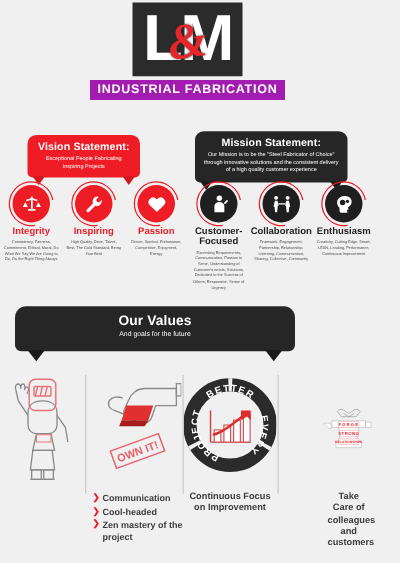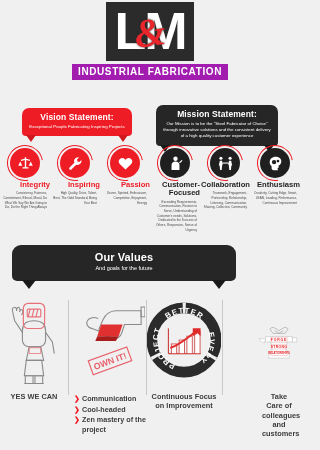--- a/index.html
+++ b/index.html
@@ -44,26 +44,26 @@
   .banner-red .banner-body { background: #ee1c25; }
   .banner-dark .banner-body { background: #262626; }
   .banner-title { font-size: 8.5px; font-weight: bold; letter-spacing: .1px; }
   .banner-text { font-size: 4.4px; line-height: 1.45; margin-top: 1.5px; }
   .leg { position: absolute; width: 0; height: 0; bottom: -6px;
          border-left: 5px solid transparent; border-right: 5px solid transparent; }
   .banner-red .leg { border-top: 7px solid #d2181f; }
   .banner-dark .leg { border-top: 7px solid #1a1a1a; }
   .leg.l { left: 4px; } .leg.r { right: 4px; }
 
-  #vision-banner { left: 22px; top: 108px; width: 110px; }
+  #vision-banner { left: 22px; top: 108px; width: 90px; }
   #mission-banner { left: 156px; top: 105px; width: 122px; }
 
   
   .values-row { position: absolute; top: 148px; left: 0; width: 300px; display: flex; }
-  .vcol { width: 50px; text-align: right; }
+  .vcol { width: 50px; text-align: center; }
   .ring {
     width: 30px; height: 30px; margin: 0 auto; border-radius: 50%;
     position: relative; display: flex; align-items: center; justify-content: center;
   }
   .ring::before {
     content: ""; position: absolute; left: -3px; top: -3px; right: -3px; bottom: -3px;
     border-radius: 50%; border: 1.6px solid #ee1c25; border-right-color: transparent;
     transform: rotate(35deg);
   }
   .ring-fill-red { background: #ee1c25; }
@@ -226,21 +226,20 @@
             <path d="M42 36l7 10 2 12"></path>
           </g>
           <g stroke="#e8707a" stroke-width="1.2" fill="none">
             <rect x="19" y="6" width="22" height="26" rx="5"></rect>
             <rect x="23" y="12" width="14" height="8" rx="1"></rect>
             <path d="M26 12l-2 8M30 12l-2 8M34 12l-2 8"></path>
           </g>
           <rect x="25" y="52" width="12" height="6" fill="none" stroke="#e8707a" stroke-width=".8"></rect>
         </svg>
       </div>
-      <div class="caption">YES WE CAN</div>
     </div>
 
     <div class="panel p2">
       <span class="divider"></span>
       <div class="art">
         <svg viewBox="0 0 78 92" width="76" height="90">
           <g fill="none" stroke="#8a8a8a" stroke-width="1.1">
             <path d="M30 22c-4-2-9-1-11 2s0 7 4 8l8 3"></path>
             <path d="M74 14H48c-6 0-11 4-13 9l-4 9c-1 3 1 6 4 7l10 3c4 1 8-1 9-5l3-9h17z"></path>
             <path d="M74 10h4v10h-4z"></path>

